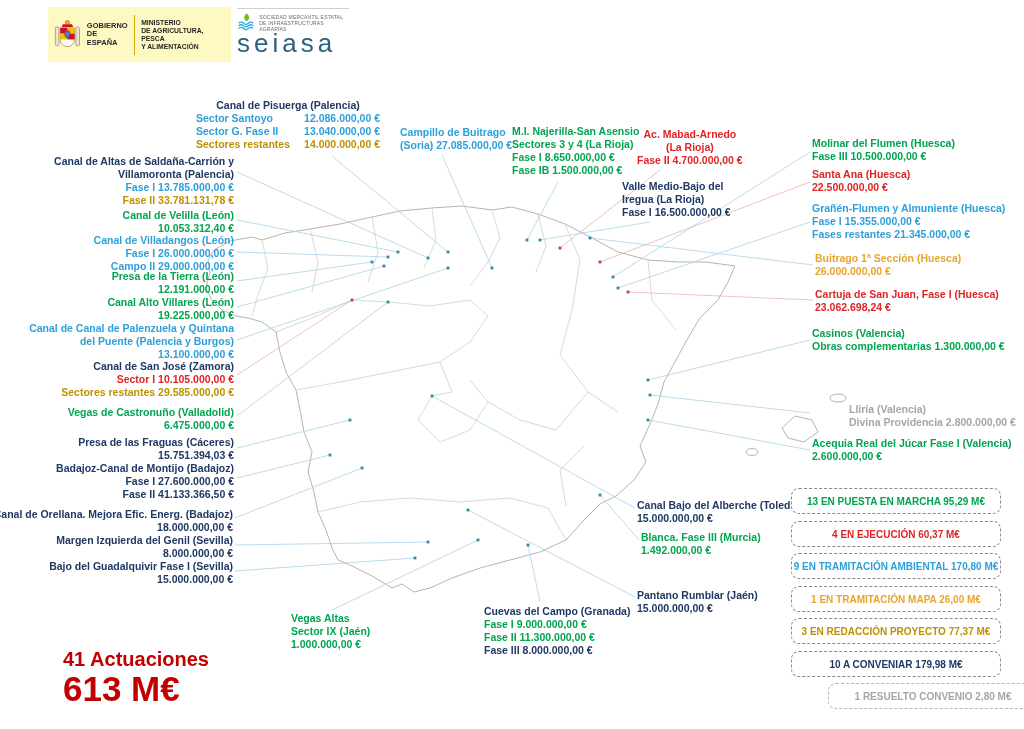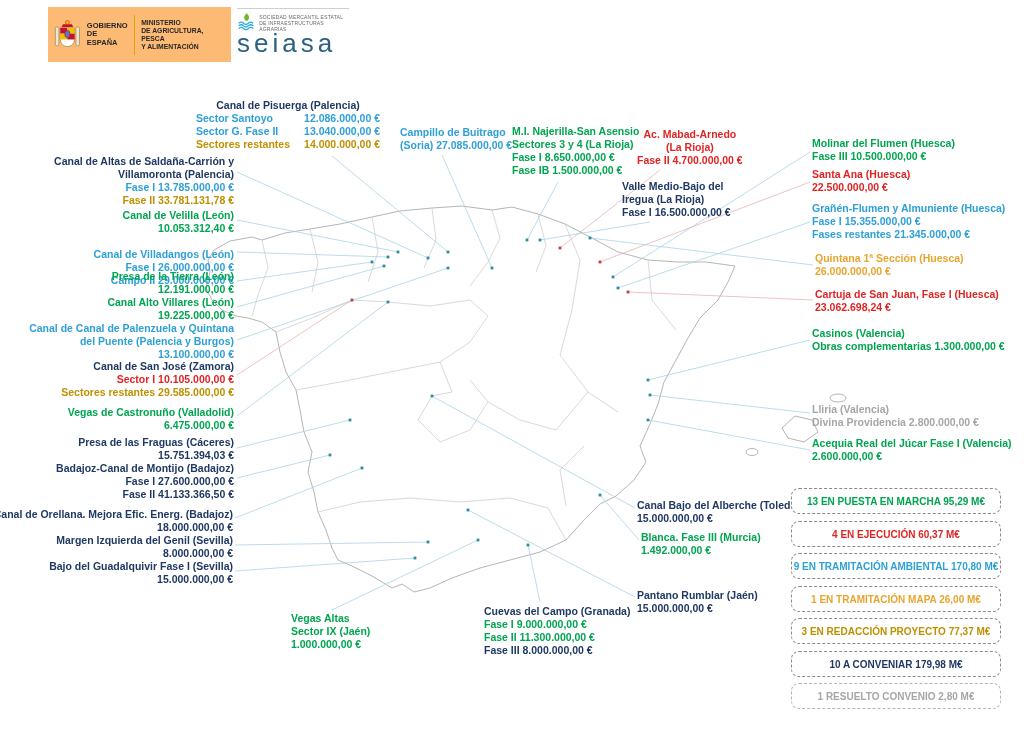--- a/index.html
+++ b/index.html
@@ -1,19 +1,19 @@
 <!DOCTYPE html>
 <html style="--navy: #1F3864; --cyan: #2EA0D8; --green: #00A550; --red: #E02424; --gold: #BF9000; --orange: #E8A52E; --gray: #A6A6A6; --darkred: #C00000; --logo_yellow: #F5C400; --seiasa_blue: #2A6080; --leaf_green: #76B82A; --wave_blue: #29ABE2;"><head>
 <meta charset="utf-8">
 <style>
   html,body{margin:0;padding:0;background:#fff;}
   .stage{position:relative;width:1024px;height:729px;background:#fff;overflow:hidden;
          font-family:"Liberation Sans",sans-serif;}
   
-  .gob-box{position:absolute;left:48px;top:7px;width:183px;height:55px;background:#fdba74;
+  .gob-box{position:absolute;left:48px;top:7px;width:183px;height:55px;background:#fef9c3;
            display:flex;align-items:center;gap:6px;padding:0 6px;box-sizing:border-box;}
   .gob-txt{font-size:7.5px;font-weight:bold;color:#262626;line-height:8.5px;}
   .gob-div{width:1px;height:40px;background:#d9a800;}
   .min-txt{font-size:6.8px;font-weight:bold;color:#262626;line-height:8px;}
   .seiasa{position:absolute;left:237px;top:8px;width:112px;}
   .seiasa .hr{height:1px;background:#cfcfcf;margin-bottom:3px;}
   .seiasa-top{display:flex;align-items:flex-start;gap:3px;}
   .seiasa-tag{font-size:5px;color:#6a6a6a;line-height:6px;letter-spacing:.2px;padding-top:2px;}
   .seiasa-name{font-size:26px;color:#2A6080;letter-spacing:4px;line-height:26px;margin-top:-2px;}
   
@@ -21,21 +21,21 @@
   .coast{fill:none;stroke:#b5b5b5;stroke-width:1;}
   .inner{fill:none;stroke:#cfcfcf;stroke-width:.8;}
   
   .proj{position:absolute;z-index:2;font-size:10.5px;font-weight:bold;line-height:12.9px;
         white-space:nowrap;}
   .proj.ra{text-align:right;}
   .proj .row{display:flex;justify-content:space-between;gap:4px;}
   .proj .ctr{text-align:center;}
   .c-navy{color:var(--navy);} .c-cyan{color:var(--cyan);} .c-green{color:var(--green);}
   .c-red{color:var(--red);}   .c-gold{color:var(--gold);} .c-orange{color:var(--orange);}
-  .c-gray{color:var(--gray);}
+  .c-gray{color:var(--gray);margin-left:37px;}
   
   .lg{position:absolute;left:791px;width:208px;height:24px;z-index:2;background:#fff;
       border:1.3px dashed #8a8a8a;border-radius:8px;display:flex;align-items:center;
       justify-content:center;font-size:10px;font-weight:bold;white-space:nowrap;}
   
   .tot{position:absolute;left:63px;top:648px;z-index:2;color:var(--darkred);font-weight:bold;}
   .tot-1{font-size:20px;line-height:23px;}
   .tot-2{font-size:35px;line-height:36px;}
 </style>
 </head>
@@ -216,21 +216,21 @@
       <div class="proj" style="top: 168px; left: 812px;">
         <div class="c-red">Santa Ana (Huesca)</div>
         <div class="c-red">22.500.000,00 €</div>
       </div>
       <div class="proj" style="top: 202px; left: 812px;">
         <div class="c-cyan">Grañén-Flumen y Almuniente (Huesca)</div>
         <div class="c-cyan">Fase I 15.355.000,00 €</div>
         <div class="c-cyan">Fases restantes 21.345.000,00 €</div>
       </div>
       <div class="proj" style="top: 252px; left: 815px;">
-        <div class="c-orange">Quintana 1ª Sección (Huesca)</div>
+        <div class="c-orange">Buitrago 1ª Sección (Huesca)</div>
         <div class="c-orange">26.000.000,00 €</div>
       </div>
       <div class="proj" style="top: 288px; left: 815px;">
         <div class="c-red">Cartuja de San Juan, Fase I (Huesca)</div>
         <div class="c-red">23.062.698,24 €</div>
       </div>
       <div class="proj" style="top: 327px; left: 812px;">
         <div class="c-green">Casinos (Valencia)</div>
         <div class="c-green">Obras complementarias 1.300.000,00 €</div>
       </div>
@@ -245,21 +245,21 @@
       <div class="proj ra" style="top: 155px; right: 790px;">
         <div class="c-navy">Canal de Altas de Saldaña-Carrión y</div>
         <div class="c-navy">Villamoronta (Palencia)</div>
         <div class="c-cyan">Fase I 13.785.000,00 €</div>
         <div class="c-gold">Fase II 33.781.131,78 €</div>
       </div>
       <div class="proj ra" style="top: 209px; right: 790px;">
         <div class="c-green">Canal de Velilla (León)</div>
         <div class="c-green">10.053.312,40 €</div>
       </div>
-      <div class="proj ra" style="top: 248px; right: 790px; margin-left: 28px;">
+      <div class="proj ra" style="top: 234px; right: 790px; margin-left: 28px;">
         <div class="c-cyan">Canal de Villadangos (León)</div>
         <div class="c-cyan">Fase I 26.000.000,00 €</div>
         <div class="c-cyan">Campo II 29.000.000,00 €</div>
       </div>
       <div class="proj ra" style="top: 270px; right: 790px;">
         <div class="c-green">Presa de la Tierra (León)</div>
         <div class="c-green">12.191.000,00 €</div>
       </div>
       <div class="proj ra" style="top: 296px; right: 790px;">
         <div class="c-green">Canal Alto Villares (León)</div>
@@ -328,14 +328,18 @@
   <div id="legend">
       <div class="lg c-green" style="top: 488px;">13 EN PUESTA EN MARCHA 95,29 M€</div>
       <div class="lg c-red" style="top: 521px; text-align: right;">4 EN EJECUCIÓN 60,37 M€</div>
       <div class="lg c-cyan" style="top: 553px;">9 EN TRAMITACIÓN AMBIENTAL 170,80 M€</div>
       <div class="lg c-orange" style="top: 586px;">1 EN TRAMITACIÓN MAPA 26,00 M€</div>
       <div class="lg c-gold" style="top: 618px;">3 EN REDACCIÓN PROYECTO 77,37 M€</div>
       <div class="lg c-navy" style="top: 651px;">10 A CONVENIAR 179,98 M€</div>
       <div class="lg c-gray" style="top: 683px; border-color: rgb(181, 181, 181);">1 RESUELTO CONVENIO 2,80 M€</div>
     </div>
 
+  <div class="tot">
+    <div class="tot-1">41 Actuaciones</div>
+    <div class="tot-2">613 M€</div>
+  </div>
 
 </div>
 
 </body></html>

